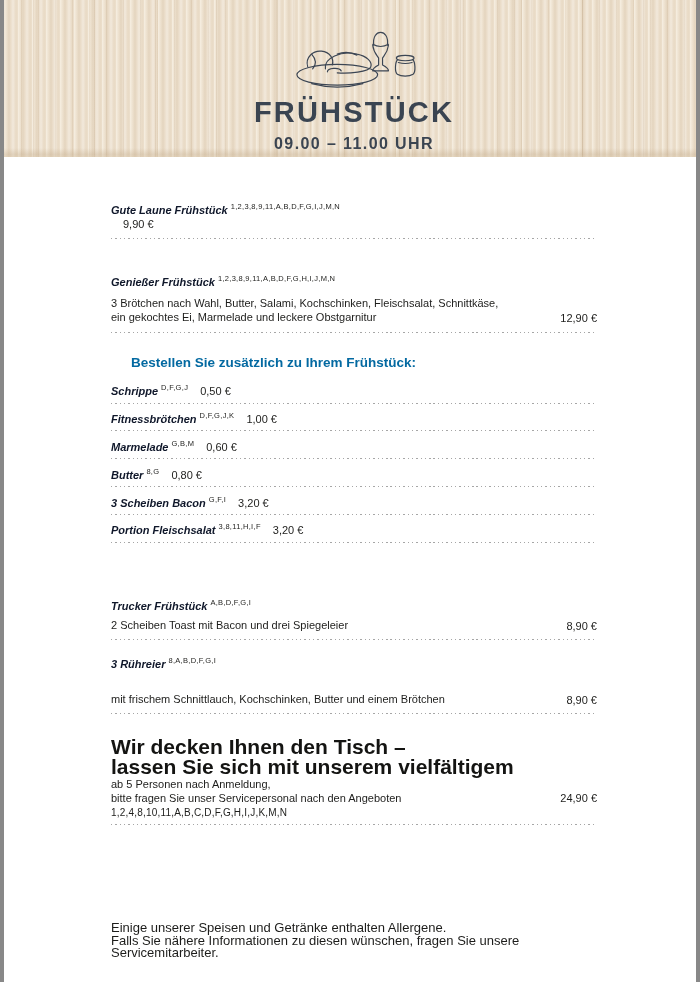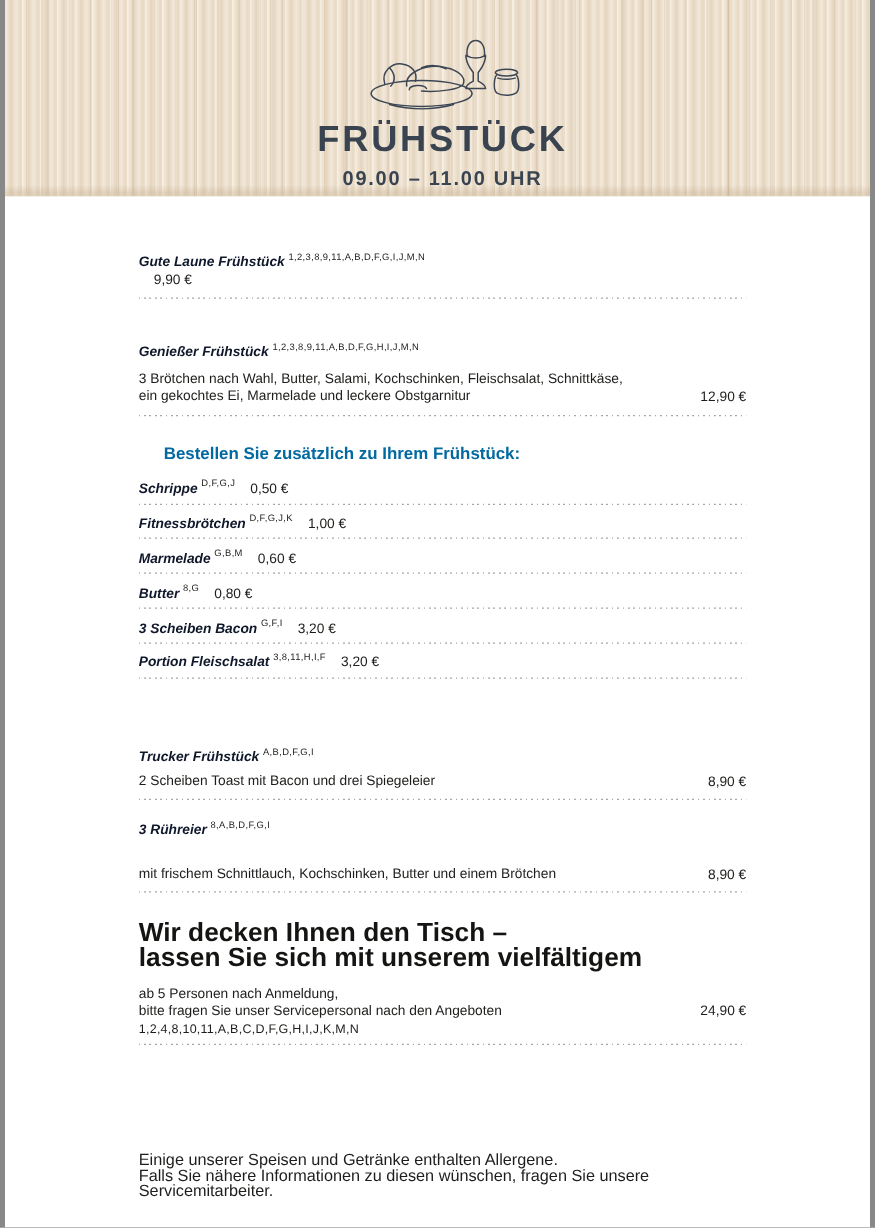--- a/index.html
+++ b/index.html
@@ -48,21 +48,21 @@
     margin-top:8px;height:1.4px;
     background:repeating-linear-gradient(90deg,#a6a6a6 0 1.3px,transparent 1.3px 4.3px) 0 0/100% 1.4px no-repeat;
   }
   
   .addon-heading{font-size:13.5px;font-weight:700;color:#0369a1;line-height:16px;padding-left:20px;}
   .addon-row{margin-bottom:5px;}
   .addon-line{display:flex;align-items:baseline;height:17px;}
   .addon-row .dotted{margin-top:4.5px;}
   
   .group-title div{font-weight:700;font-size:21px;line-height:19.5px;color:#141412;}
-  .group-notes{font-size:11px;line-height:13.5px;margin-top:13px;}
+  .group-notes{font-size:11px;line-height:13.5px;margin-top:2px;}
   .group-allergens{font-size:10px;line-height:12px;margin-top:2px;letter-spacing:0.2px;}
   .group .dotted{margin-top:5px;}
   
   .footer{font-size:13px;line-height:12.5px;color:#1d1d1b;}
 </style>
 </head>
 <body>
 
 <div class="page">
 

